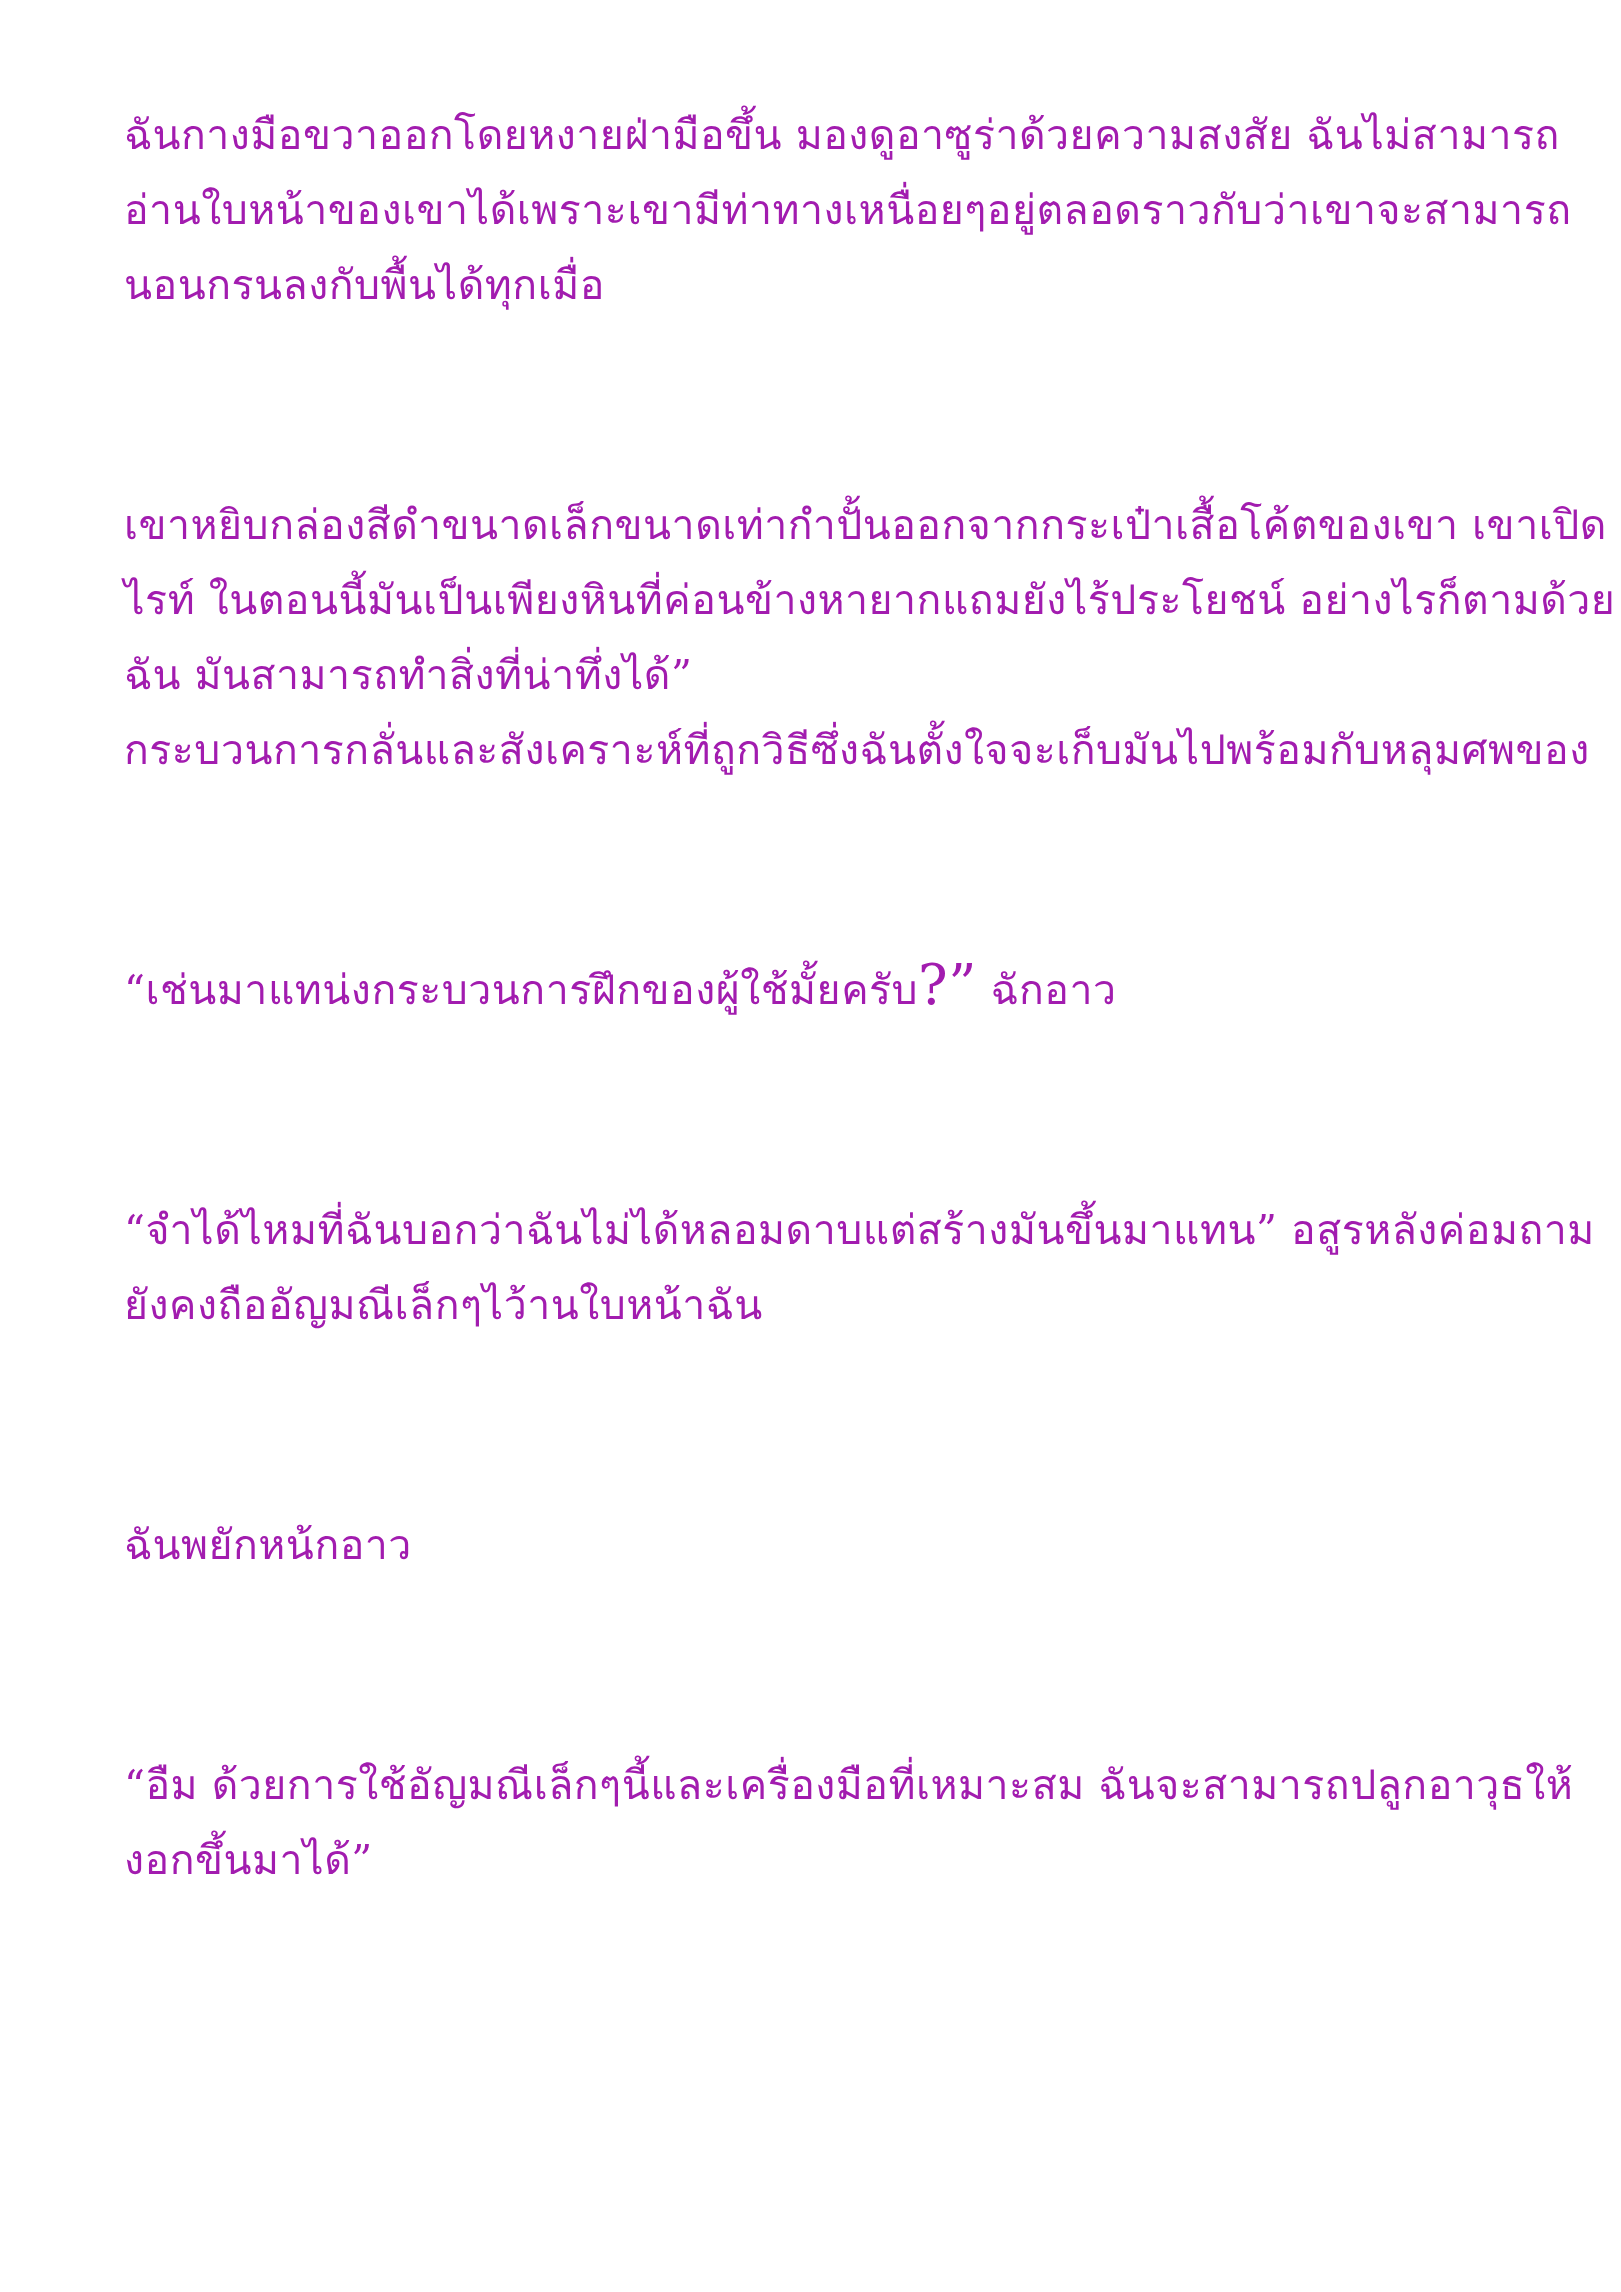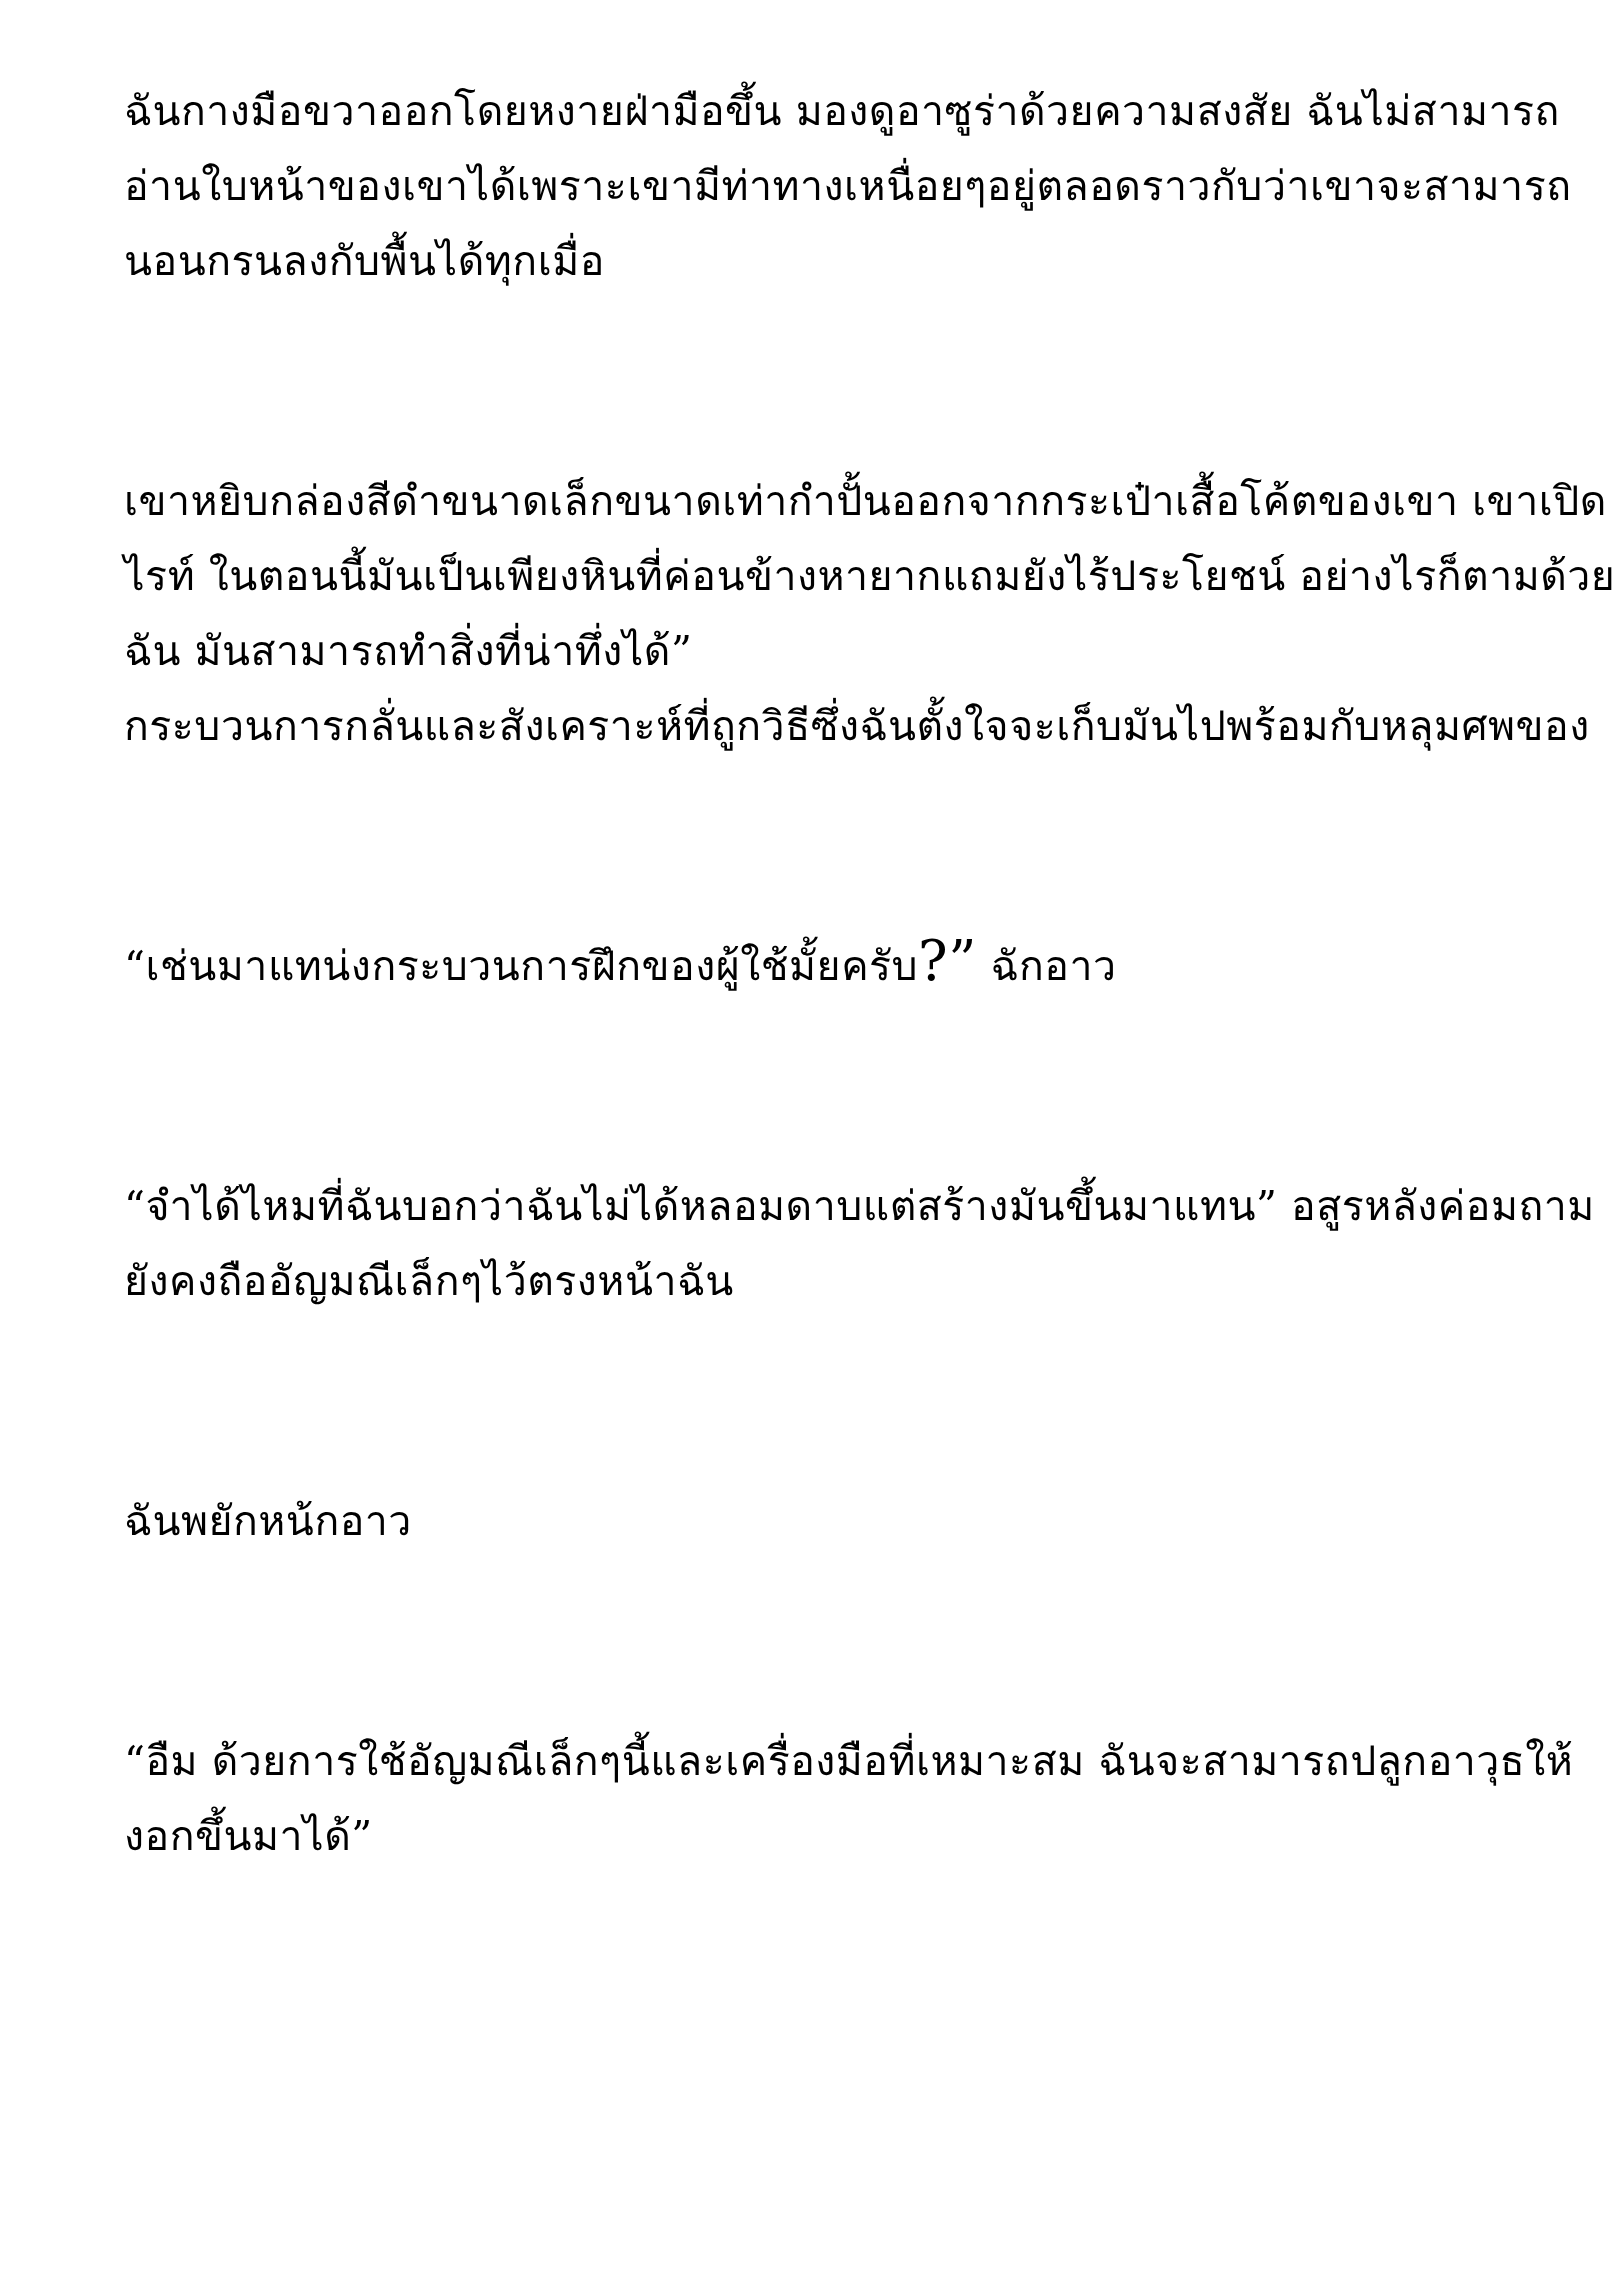--- a/index.html
+++ b/index.html
@@ -6,23 +6,23 @@
     margin: 0;
     padding: 0;
     background: #e8e8e8;
   }
   .page {
     position: relative;
     width: 1621px;
     height: 2293px;
     margin: 0 auto;
     background: #ffffff;
-    color: #000000;
+    color: #a21caf;
     box-sizing: border-box;
-    padding: 74px 123px 0 124px;
+    padding: 98px 123px 0 124px;
     font-family: "DejaVu Serif", "Liberation Serif", serif;
     font-size: 41px;
     line-height: 75px;
     overflow: hidden;
   }
   .paragraph {
     margin: 0 0 165px 0;
     padding: 0;
   }
   .text-line {
@@ -52,21 +52,21 @@
     <div class="text-line">ฉัน มันสามารถทำสิ่งที่น่าทึ่งได้”</div>
     <div class="text-line">กระบวนการกลั่นและสังเคราะห์ที่ถูกวิธีซึ่งฉันตั้งใจจะเก็บมันไปพร้อมกับหลุมศพของ</div>
   </div>
 
   <div class="paragraph">
     <div class="text-line"><span>“เช่นมาแทน่งกระบวนการฝึกของผู้ใช้มั้ยครับ</span><span class="big-mark">?”</span><span> ฉักอาว</span></div>
   </div>
 
   <div class="paragraph">
     <div class="text-line">“จำได้ไหมที่ฉันบอกว่าฉันไม่ได้หลอมดาบแต่สร้างมันขึ้นมาแทน” อสูรหลังค่อมถาม</div>
-    <div class="text-line">ยังคงถืออัญมณีเล็กๆไว้ตรงหน้าฉัน</div>
+    <div class="text-line">ยังคงถืออัญมณีเล็กๆไว้านใบหน้าฉัน</div>
   </div>
 
   <div class="paragraph">
     <div class="text-line">ฉันพยักหน้กอาว</div>
   </div>
 
   <div class="paragraph">
     <div class="text-line">“อืม ด้วยการใช้อัญมณีเล็กๆนี้และเครื่องมือที่เหมาะสม ฉันจะสามารถปลูกอาวุธให้</div>
     <div class="text-line">งอกขึ้นมาได้”</div>
   </div>

